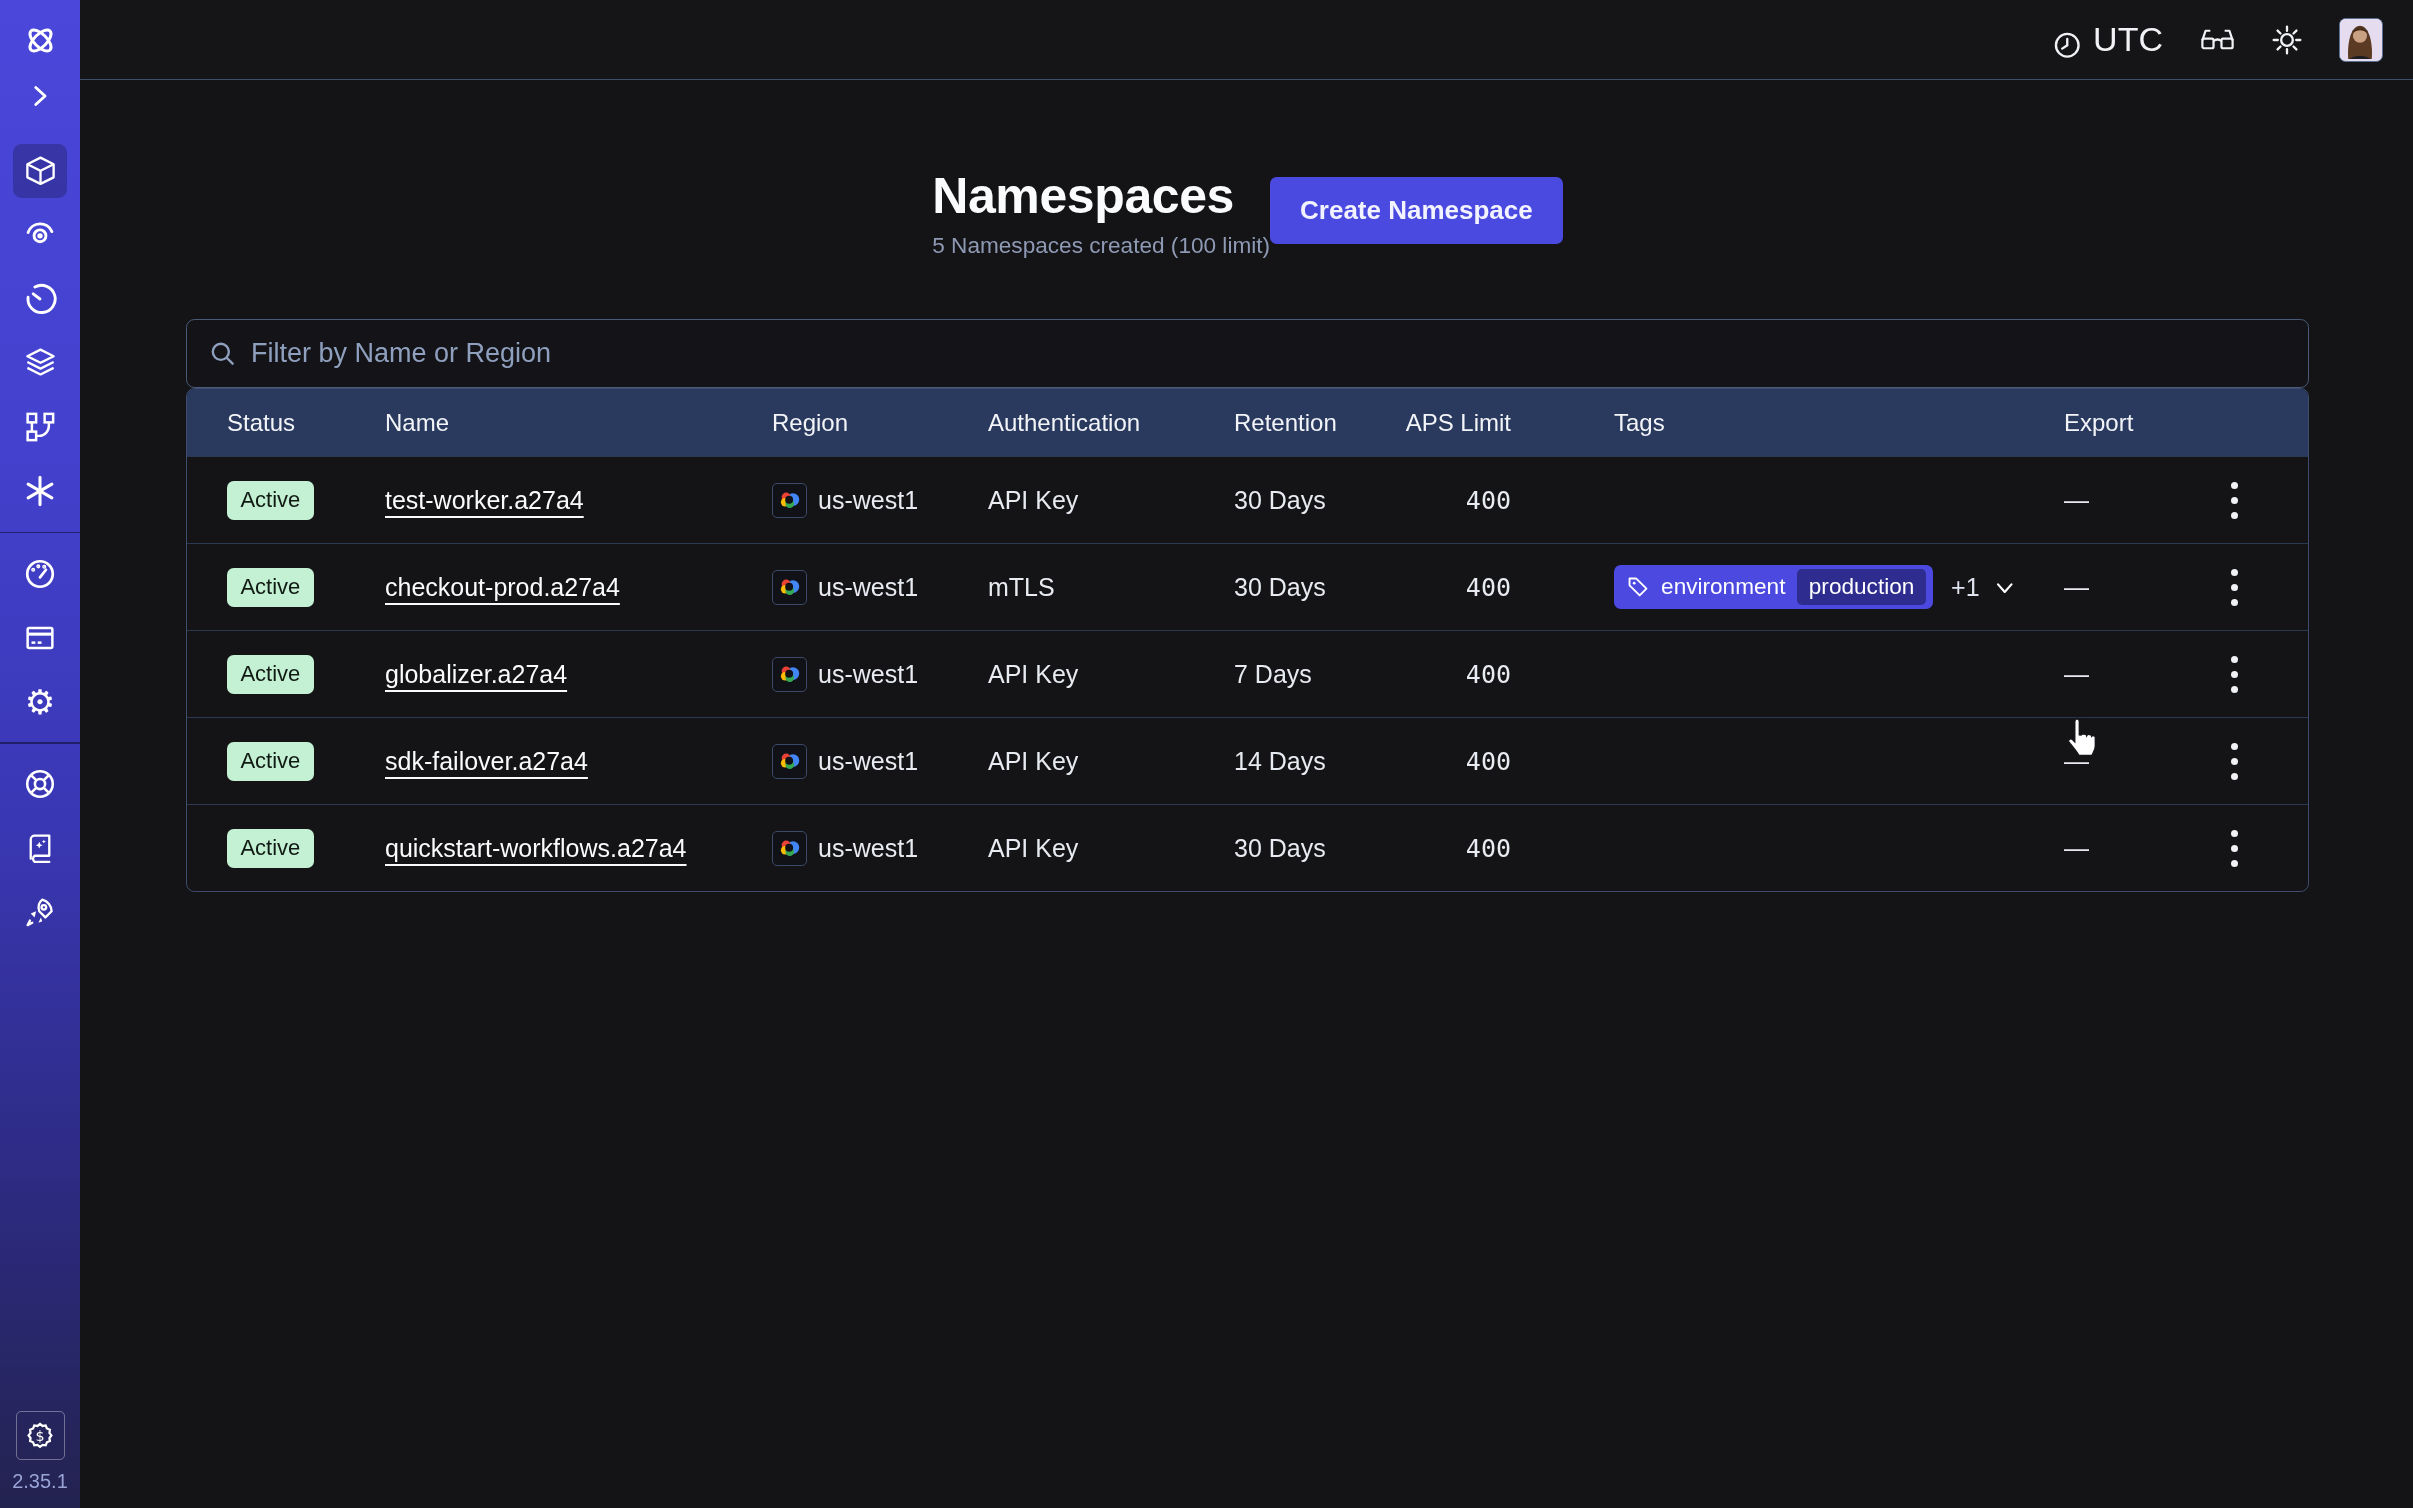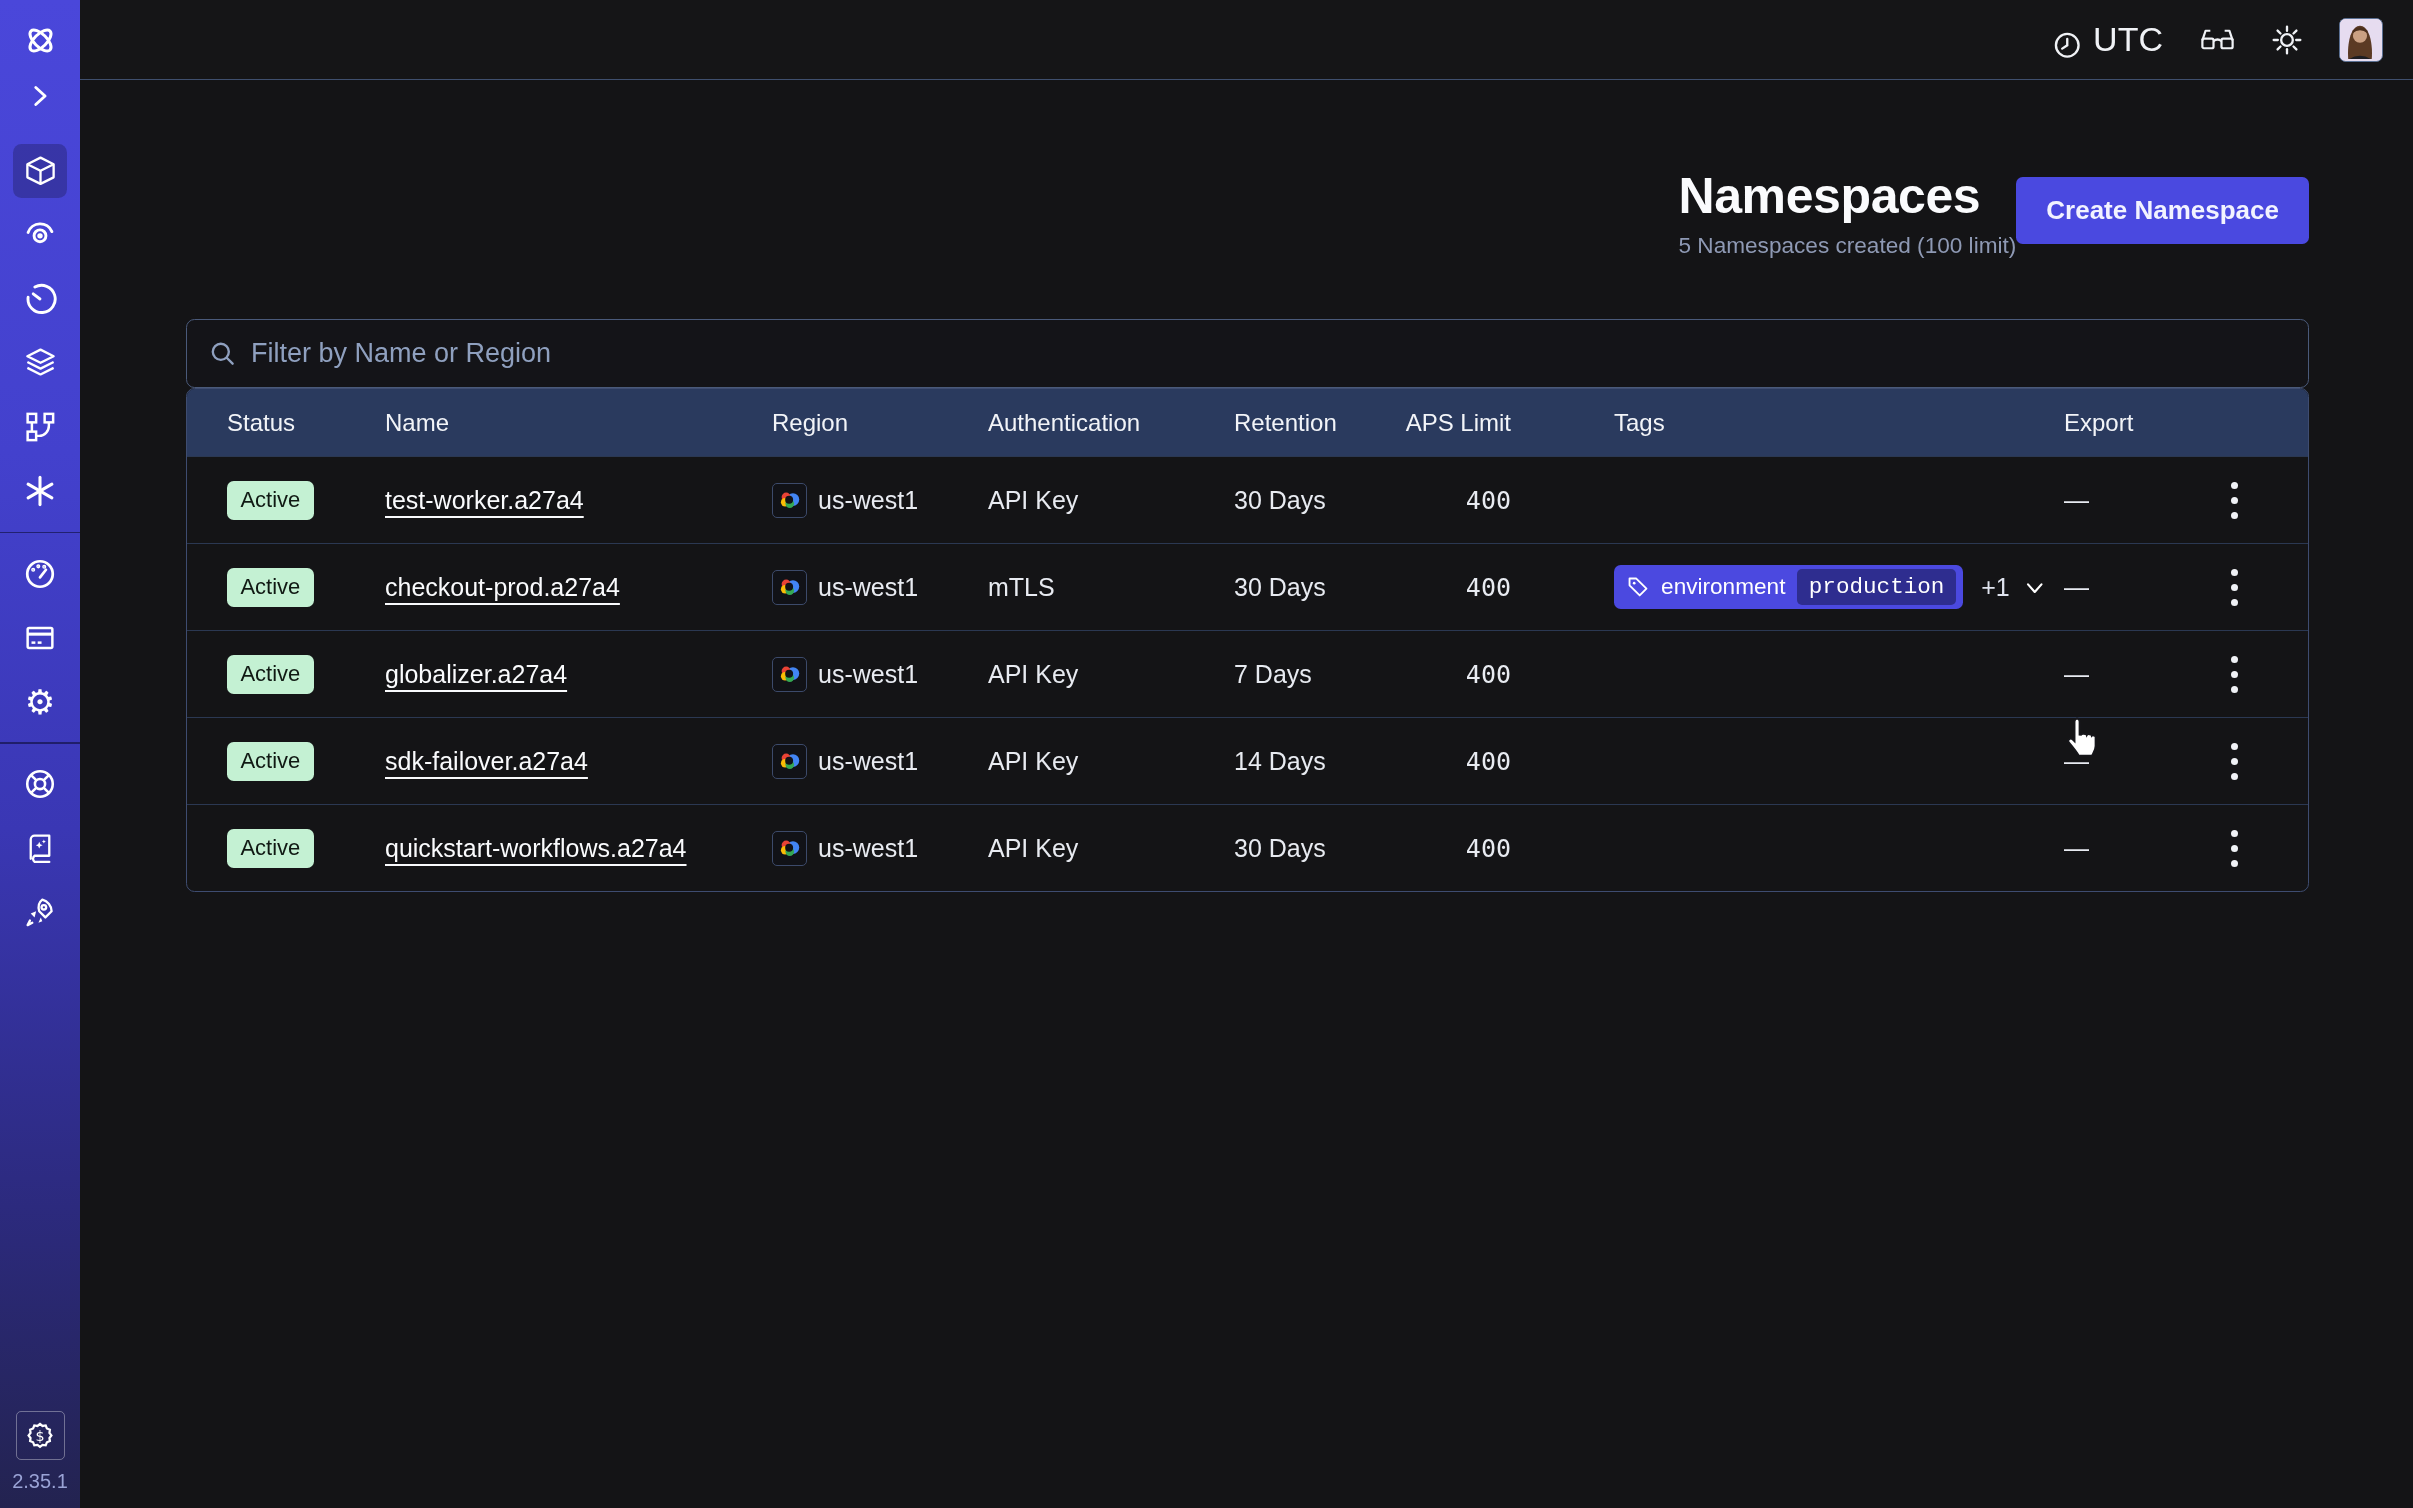--- a/index.html
+++ b/index.html
@@ -46,21 +46,21 @@
   }
   .tz { display:flex; align-items:flex-end; gap:11.7px; color:#f0f2f6; font-size:34px; cursor:pointer; }
   .icon-btn { color:#f0f2f6; cursor:pointer; display:flex; align-items:center; }
   .avatar {
     width:44px; height:44px; border-radius:6.7px; border:1.7px solid #5a7093; overflow:hidden; cursor:pointer;
     background:#e7ddf0;
   }
   .content { flex:1; padding:87px 104px 0 106px; background:#141416; position:relative; }
 
   
-  .page-head { display:flex; justify-content:flex-end; align-items:flex-start; }
+  .page-head { display:flex; justify-content:center; align-items:flex-start; }
   .page-title { font-size:50px; font-weight:600; letter-spacing:-0.4px; color:#fafbfd; }
   .page-sub { font-size:22.6px; color:#8e99b4; margin-top:8.4px; }
   .btn-primary {
     background:#4a49e0; color:#f2f3ff; border:none; border-radius:6.7px;
     font-size:26px; font-family:"Liberation Sans", sans-serif;
     padding:0 30px; height:67px; margin-top:10px; cursor:pointer;font-weight:bold;
   }
 
   
   .filter-box {
@@ -97,21 +97,21 @@
   .gcp-box {
     width:35px; height:35px; border:1.7px solid #3c4a6a; border-radius:5px;
     display:flex; align-items:center; justify-content:center; background:#111217;
   }
   .mono { font-family:"DejaVu Sans Mono", monospace; font-size:25px; }
   .tag-pill {
     background:#4b49e0; border-radius:6.7px; height:44px;
     display:inline-flex; align-items:center; gap:11.7px; padding:0 6.7px 0 13.4px;
     font-size:22.6px; color:#ffffff; cursor:pointer;
   }
-  .tag-val { background:rgba(0,0,10,0.38); border-radius:5px; padding:5px 11.7px;font-family:Liberation Mono, monospace; }
+  .tag-val { background:rgba(0,0,10,0.38); border-radius:5px; padding:5px 11.7px; }
   .tag-more { display:flex; align-items:center; gap:13.4px; font-size:25px; color:#dfe3ee; cursor:pointer; }
   .kebab { display:flex; flex-direction:column; gap:7.5px; cursor:pointer; margin-right:30px; }
   .kebab i { width:7.5px; height:7.5px; border-radius:50%; background:#f0f2f6; display:block; }
   .dash { color:#e8ebf1; }
 
   
   .pager {
     height:104px; border-top:1.7px solid #2b3852;
     display:flex; align-items:center; justify-content:space-between; padding:0 40px;
   }

